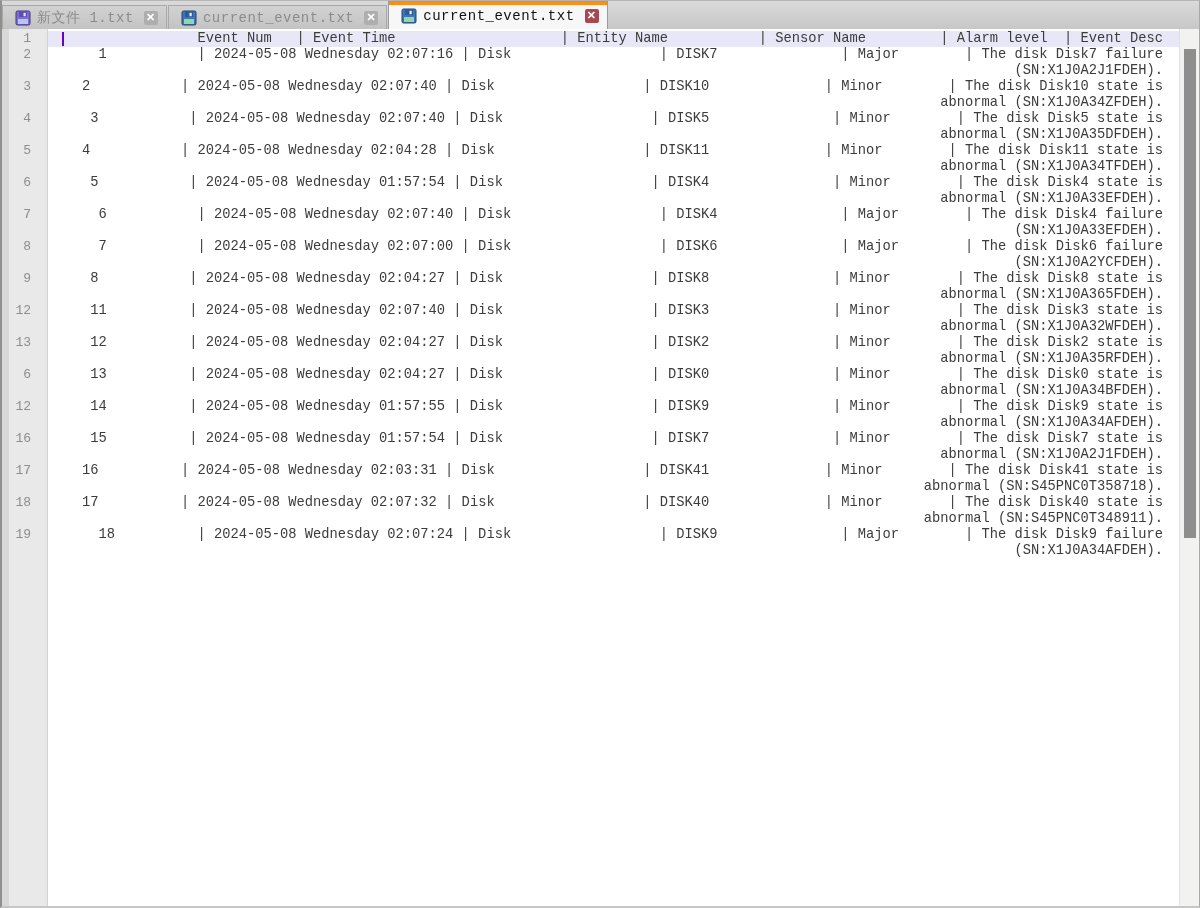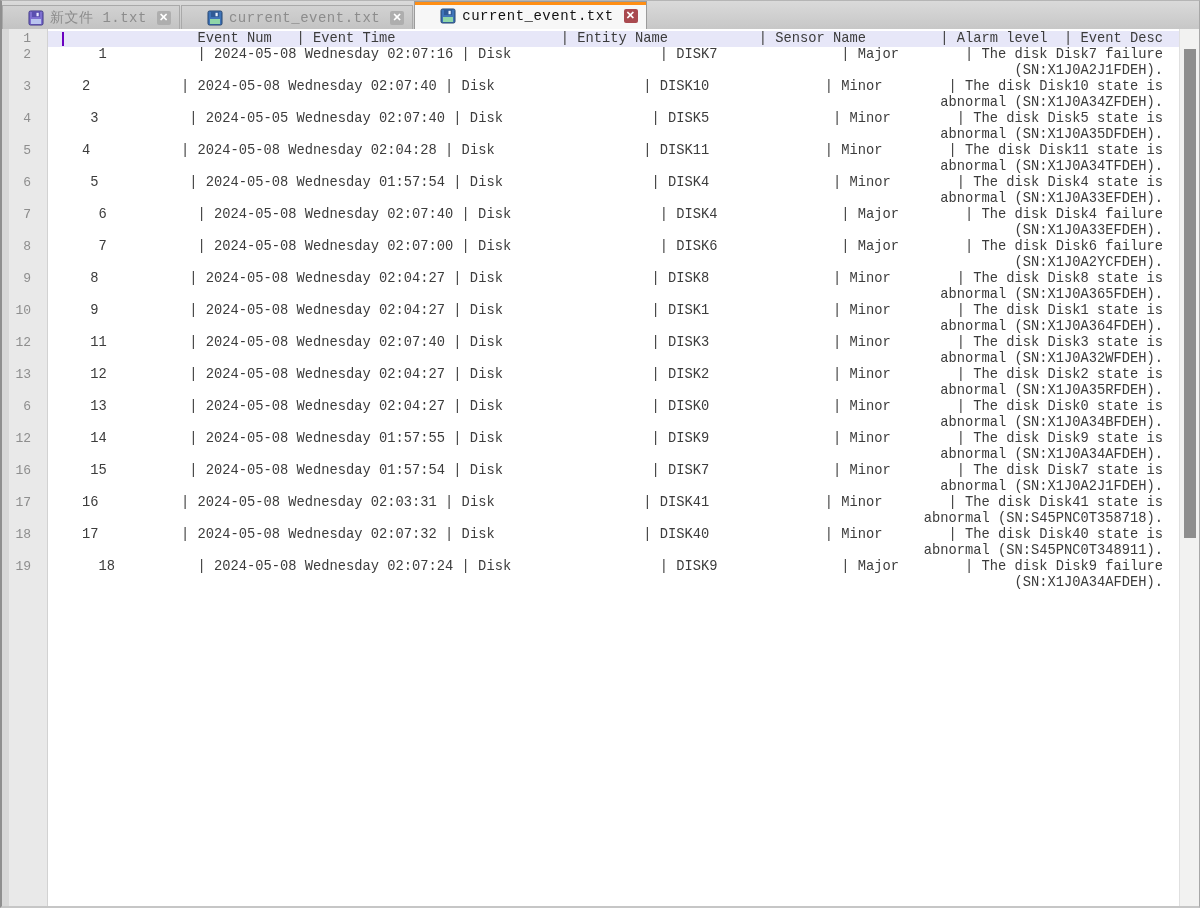--- a/index.html
+++ b/index.html
@@ -13,21 +13,21 @@
   }
   
   .tabbar{
     position:absolute;left:0;top:0;right:0;height:28px;
     background:linear-gradient(#dadada,#c7c7c7);
     display:flex;align-items:flex-end;
   }
   .tab{
     position:relative;height:24px;margin-top:4px;
     display:flex;align-items:center;gap:6px;
-    padding:0 8px 0 25px;
+    padding:0 8px 0 12px;
     background:linear-gradient(#d2d2d2,#c3c3c3);
     border:1px solid #a9a9a9;border-bottom:none;
     font-size:14px;color:#8c8c8c;letter-spacing:0.5px;
     cursor:pointer;white-space:nowrap;
   }
   .tab + .tab{margin-left:1px;}
   .tab.active{
     height:28px;margin-top:0;
     background:#f7f7f7;color:#111111;
     border-color:#9b9b9b;
@@ -144,21 +144,21 @@
         </div>
         <div class="line">
           <span class="ln">3</span>
           <div class="lt-wrap">
             <span class="lt">2           | 2024-05-08 Wednesday 02:07:40 | Disk                  | DISK10              | Minor        | The disk Disk10 state is abnormal (SN:X1J0A34ZFDEH).</span>
           </div>
         </div>
         <div class="line">
           <span class="ln">4</span>
           <div class="lt-wrap">
-            <span class="lt">3           | 2024-05-05 Wednesday 02:07:40 | Disk                  | DISK5               | Minor        | The disk Disk5 state is abnormal (SN:X1J0A35DFDEH).</span>
+            <span class="lt">3           | 2024-05-08 Wednesday 02:07:40 | Disk                  | DISK5               | Minor        | The disk Disk5 state is abnormal (SN:X1J0A35DFDEH).</span>
           </div>
         </div>
         <div class="line">
           <span class="ln">5</span>
           <div class="lt-wrap">
             <span class="lt">4           | 2024-05-08 Wednesday 02:04:28 | Disk                  | DISK11              | Minor        | The disk Disk11 state is abnormal (SN:X1J0A34TFDEH).</span>
           </div>
         </div>
         <div class="line">
           <span class="ln">6</span>
@@ -175,26 +175,20 @@
         <div class="line">
           <span class="ln">8</span>
           <div class="lt-wrap">
             <span class="lt">7           | 2024-05-08 Wednesday 02:07:00 | Disk                  | DISK6               | Major        | The disk Disk6 failure (SN:X1J0A2YCFDEH).</span>
           </div>
         </div>
         <div class="line">
           <span class="ln">9</span>
           <div class="lt-wrap">
             <span class="lt">8           | 2024-05-08 Wednesday 02:04:27 | Disk                  | DISK8               | Minor        | The disk Disk8 state is abnormal (SN:X1J0A365FDEH).</span>
-          </div>
-        </div>
-        <div class="line">
-          <span class="ln">10</span>
-          <div class="lt-wrap">
-            <span class="lt">9           | 2024-05-08 Wednesday 02:04:27 | Disk                  | DISK1               | Minor        | The disk Disk1 state is abnormal (SN:X1J0A364FDEH).</span>
           </div>
         </div>
         <div class="line">
           <span class="ln">12</span>
           <div class="lt-wrap">
             <span class="lt">11          | 2024-05-08 Wednesday 02:07:40 | Disk                  | DISK3               | Minor        | The disk Disk3 state is abnormal (SN:X1J0A32WFDEH).</span>
           </div>
         </div>
         <div class="line">
           <span class="ln">13</span>

